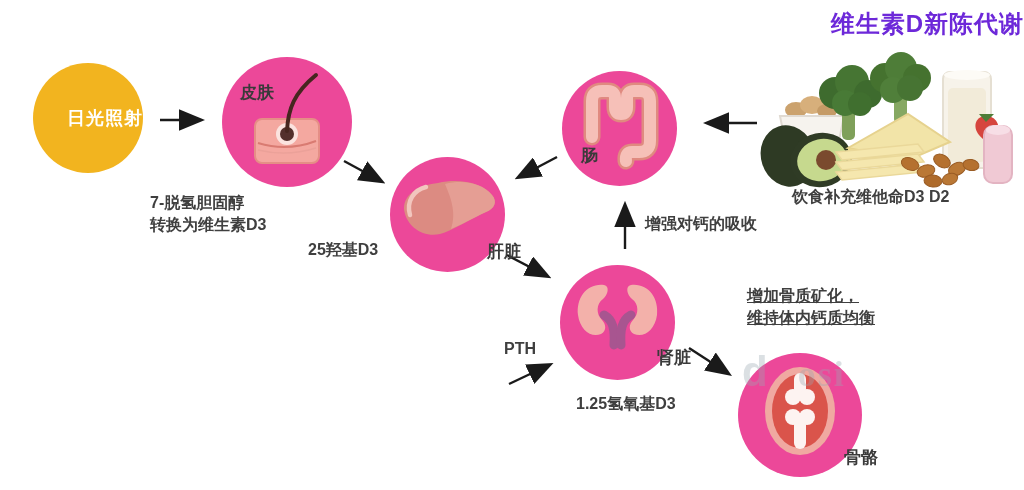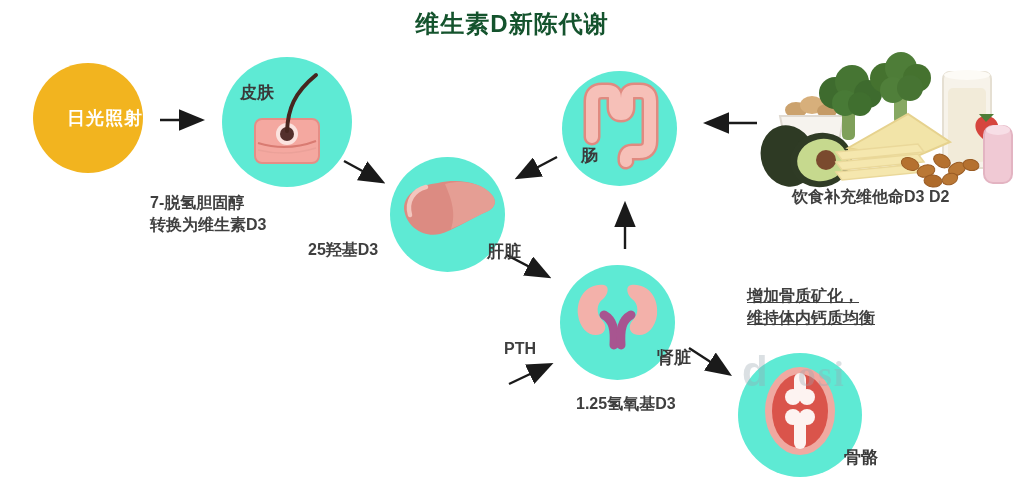--- a/index.html
+++ b/index.html
@@ -1,21 +1,21 @@
 <!DOCTYPE html>
 <html><head>
 <meta charset="utf-8">
 <style>
   html,body{margin:0;padding:0;background:#fff;}
   .canvas{position:relative;width:1024px;height:490px;background:#ffffff;overflow:hidden;
           font-family:"Liberation Sans","DejaVu Sans",sans-serif;}
-  .title{position:absolute;top:8px;left:0;width:100%;text-align:center;
-         font-size:24px;font-weight:bold;color:#14532d;letter-spacing:1px;}
+  .title{position:absolute;top:8px;left:0;width:100%;text-align:right;
+         font-size:24px;font-weight:bold;color:#6d28d9;letter-spacing:1px;}
   .node{position:absolute;border-radius:50%;}
-  .bubble{background:#5eead4;}
+  .bubble{background:#ec4899;}
   .sun{background:#F2B41F;display:flex;align-items:center;justify-content:flex-end;}
   .sun-label{color:#ffffff;font-size:18px;font-weight:bold;letter-spacing:1px;}
   .node svg{position:absolute;left:0;top:0;}
   .nlabel{position:absolute;font-weight:bold;color:#3A3A3A;font-size:17px;white-space:nowrap;}
   .nlabel.center{left:16px;width:100%;text-align:right;}
   .note{position:absolute;font-size:16px;font-weight:600;color:#3F3F3F;line-height:1.4;white-space:nowrap;}
   .arrows{position:absolute;left:0;top:0;pointer-events:none;}
   .watermark{position:absolute;left:742px;top:348px;color:#9AA7B2;opacity:.35;
              font-size:42px;font-weight:bold;letter-spacing:2px;white-space:nowrap;}
   .watermark .wm2{margin-left:28px;font-size:36px;font-family:Liberation Serif, serif;}
@@ -159,20 +159,21 @@
 
   <div class="note" style="left:150px;top:192px;">
     <div>7-脱氢胆固醇</div>
     <div>转换为维生素D3</div>
   </div>
 
   <div class="note" style="left:308px;top:239px;">25羟基D3</div>
 
   <div class="note" style="left:792px;top:186px;">饮食补充维他命D3 D2</div>
 
+  <div class="note" style="left:645px;top:213px;">增强对钙的吸收</div>
 
   <div class="note" style="left:576px;top:393px;">1.25氢氧基D3</div>
 
   <div class="note" style="left:504px;top:338px;">PTH</div>
 
 
   <div class="note" style="left:747px;top:285px;text-decoration:underline;">
     <div>增加骨质矿化，</div>
     <div>维持体内钙质均衡</div>
   </div>

